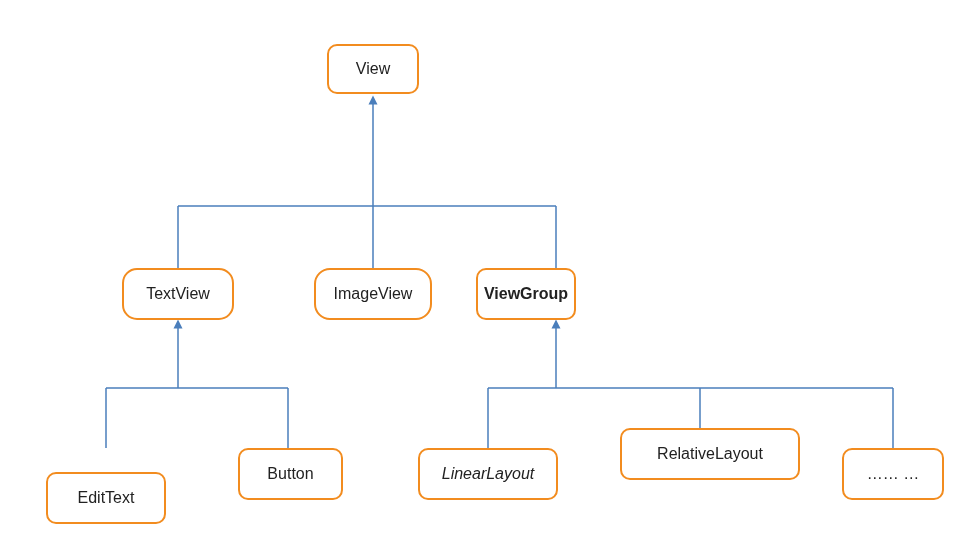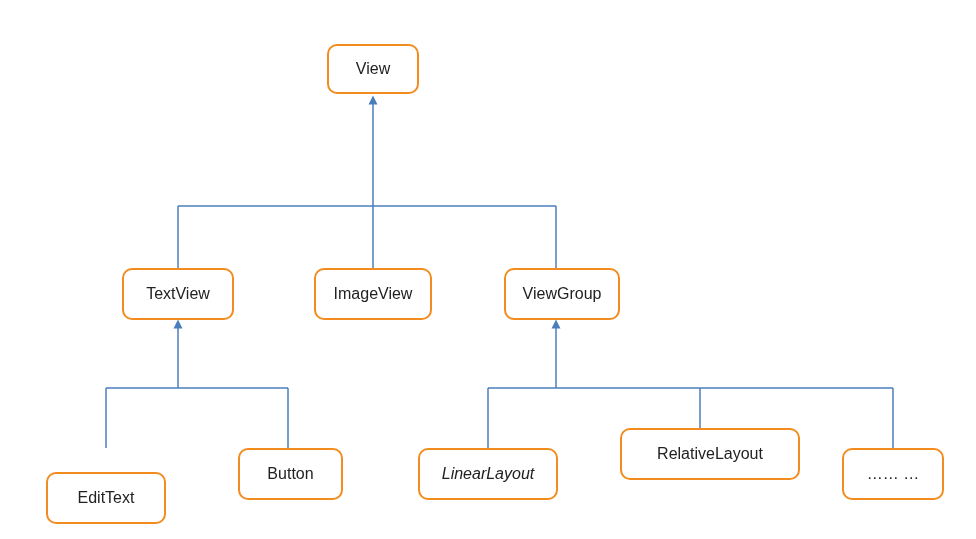--- a/index.html
+++ b/index.html
@@ -77,29 +77,29 @@
     <line class="edge-line" x1="488" y1="388" x2="893" y2="388"></line>
     <line class="edge-line" x1="488" y1="388" x2="488" y2="448"></line>
     <line class="edge-line" x1="700" y1="388" x2="700" y2="448"></line>
     <line class="edge-line" x1="893" y1="388" x2="893" y2="448"></line>
   </svg>
 
   <div class="node" style="left:327px; top:44px; width:92px; height:50px;">
     <span>View</span>
   </div>
 
-  <div class="node" style="left:122px; top:268px; width:112px; height:52px;">
+  <div class="node" style="left:122px; top:268px; width:112px; height:52px;border-radius:15px;">
     <span>TextView</span>
   </div>
 
-  <div class="node" style="left:314px; top:268px; width:118px; height:52px;">
+  <div class="node" style="left:314px; top:268px; width:118px; height:52px;border-radius:16px;">
     <span>ImageView</span>
   </div>
 
-  <div class="node" style="left:504px; top:268px; width:116px; height:52px;">
+  <div class="node" style="left:476px; top:268px; width:100px; height:52px;font-weight:bold;">
     <span>ViewGroup</span>
   </div>
 
   <div class="node" style="left:46px; top:448px; width:120px; height:52px;margin-top:24px;">
     <span>EditText</span>
   </div>
 
   <div class="node" style="left:238px; top:448px; width:105px; height:52px;justify-content:center;">
     <span>Button</span>
   </div>

